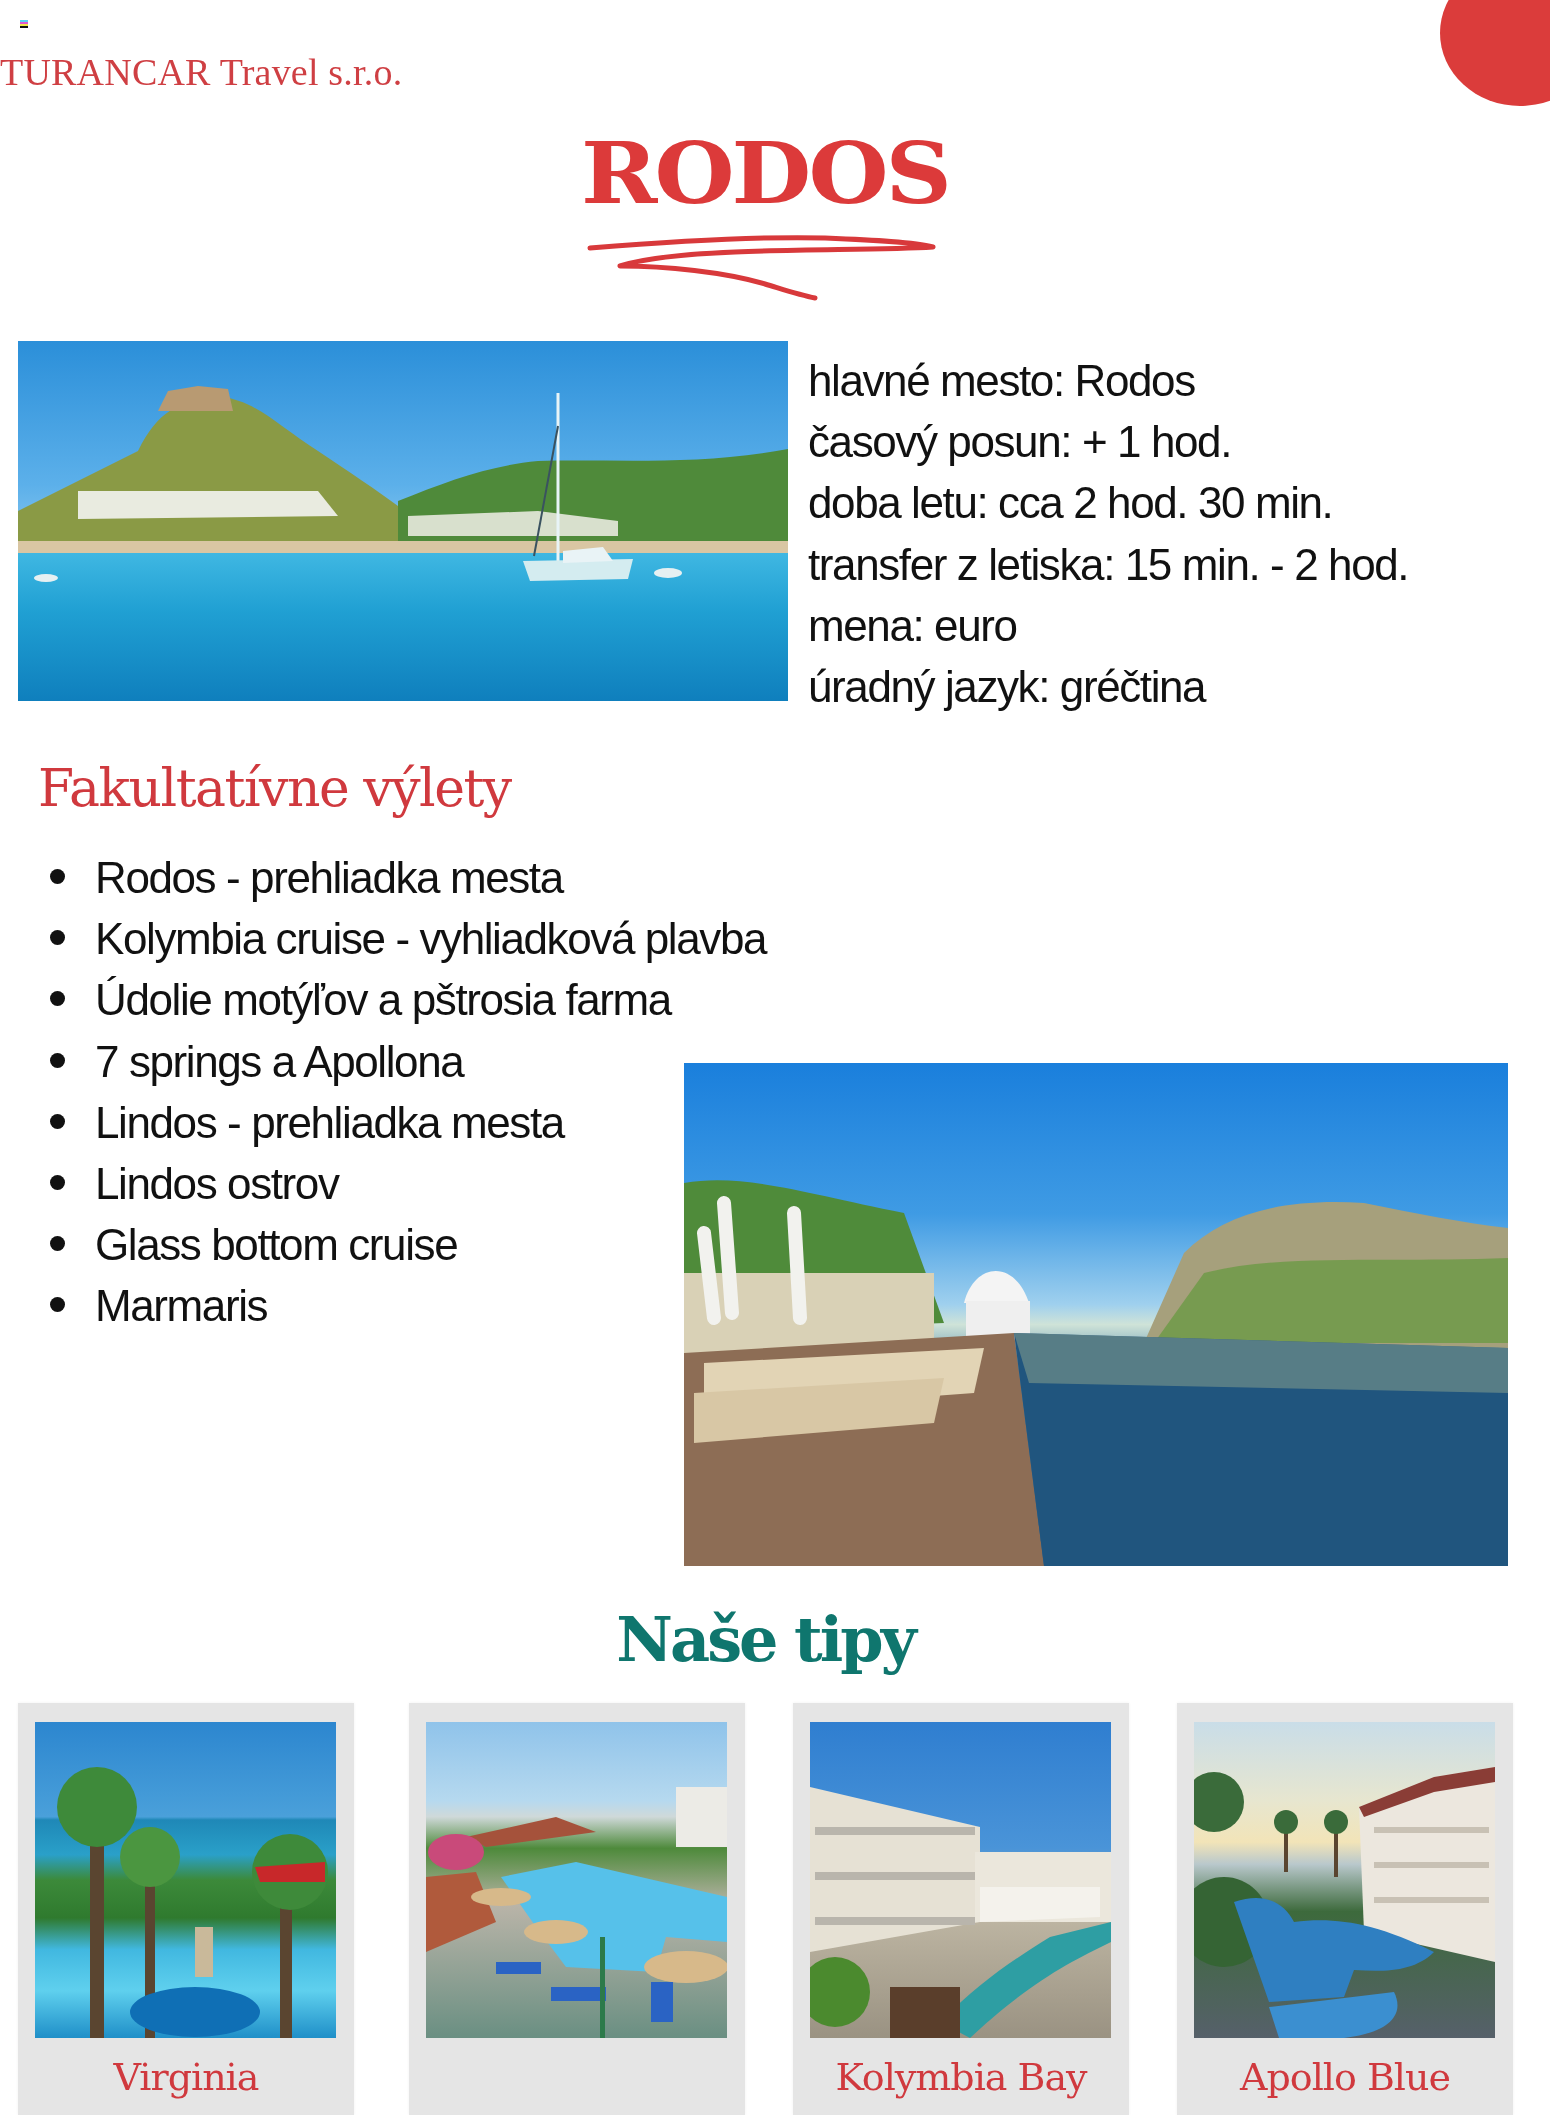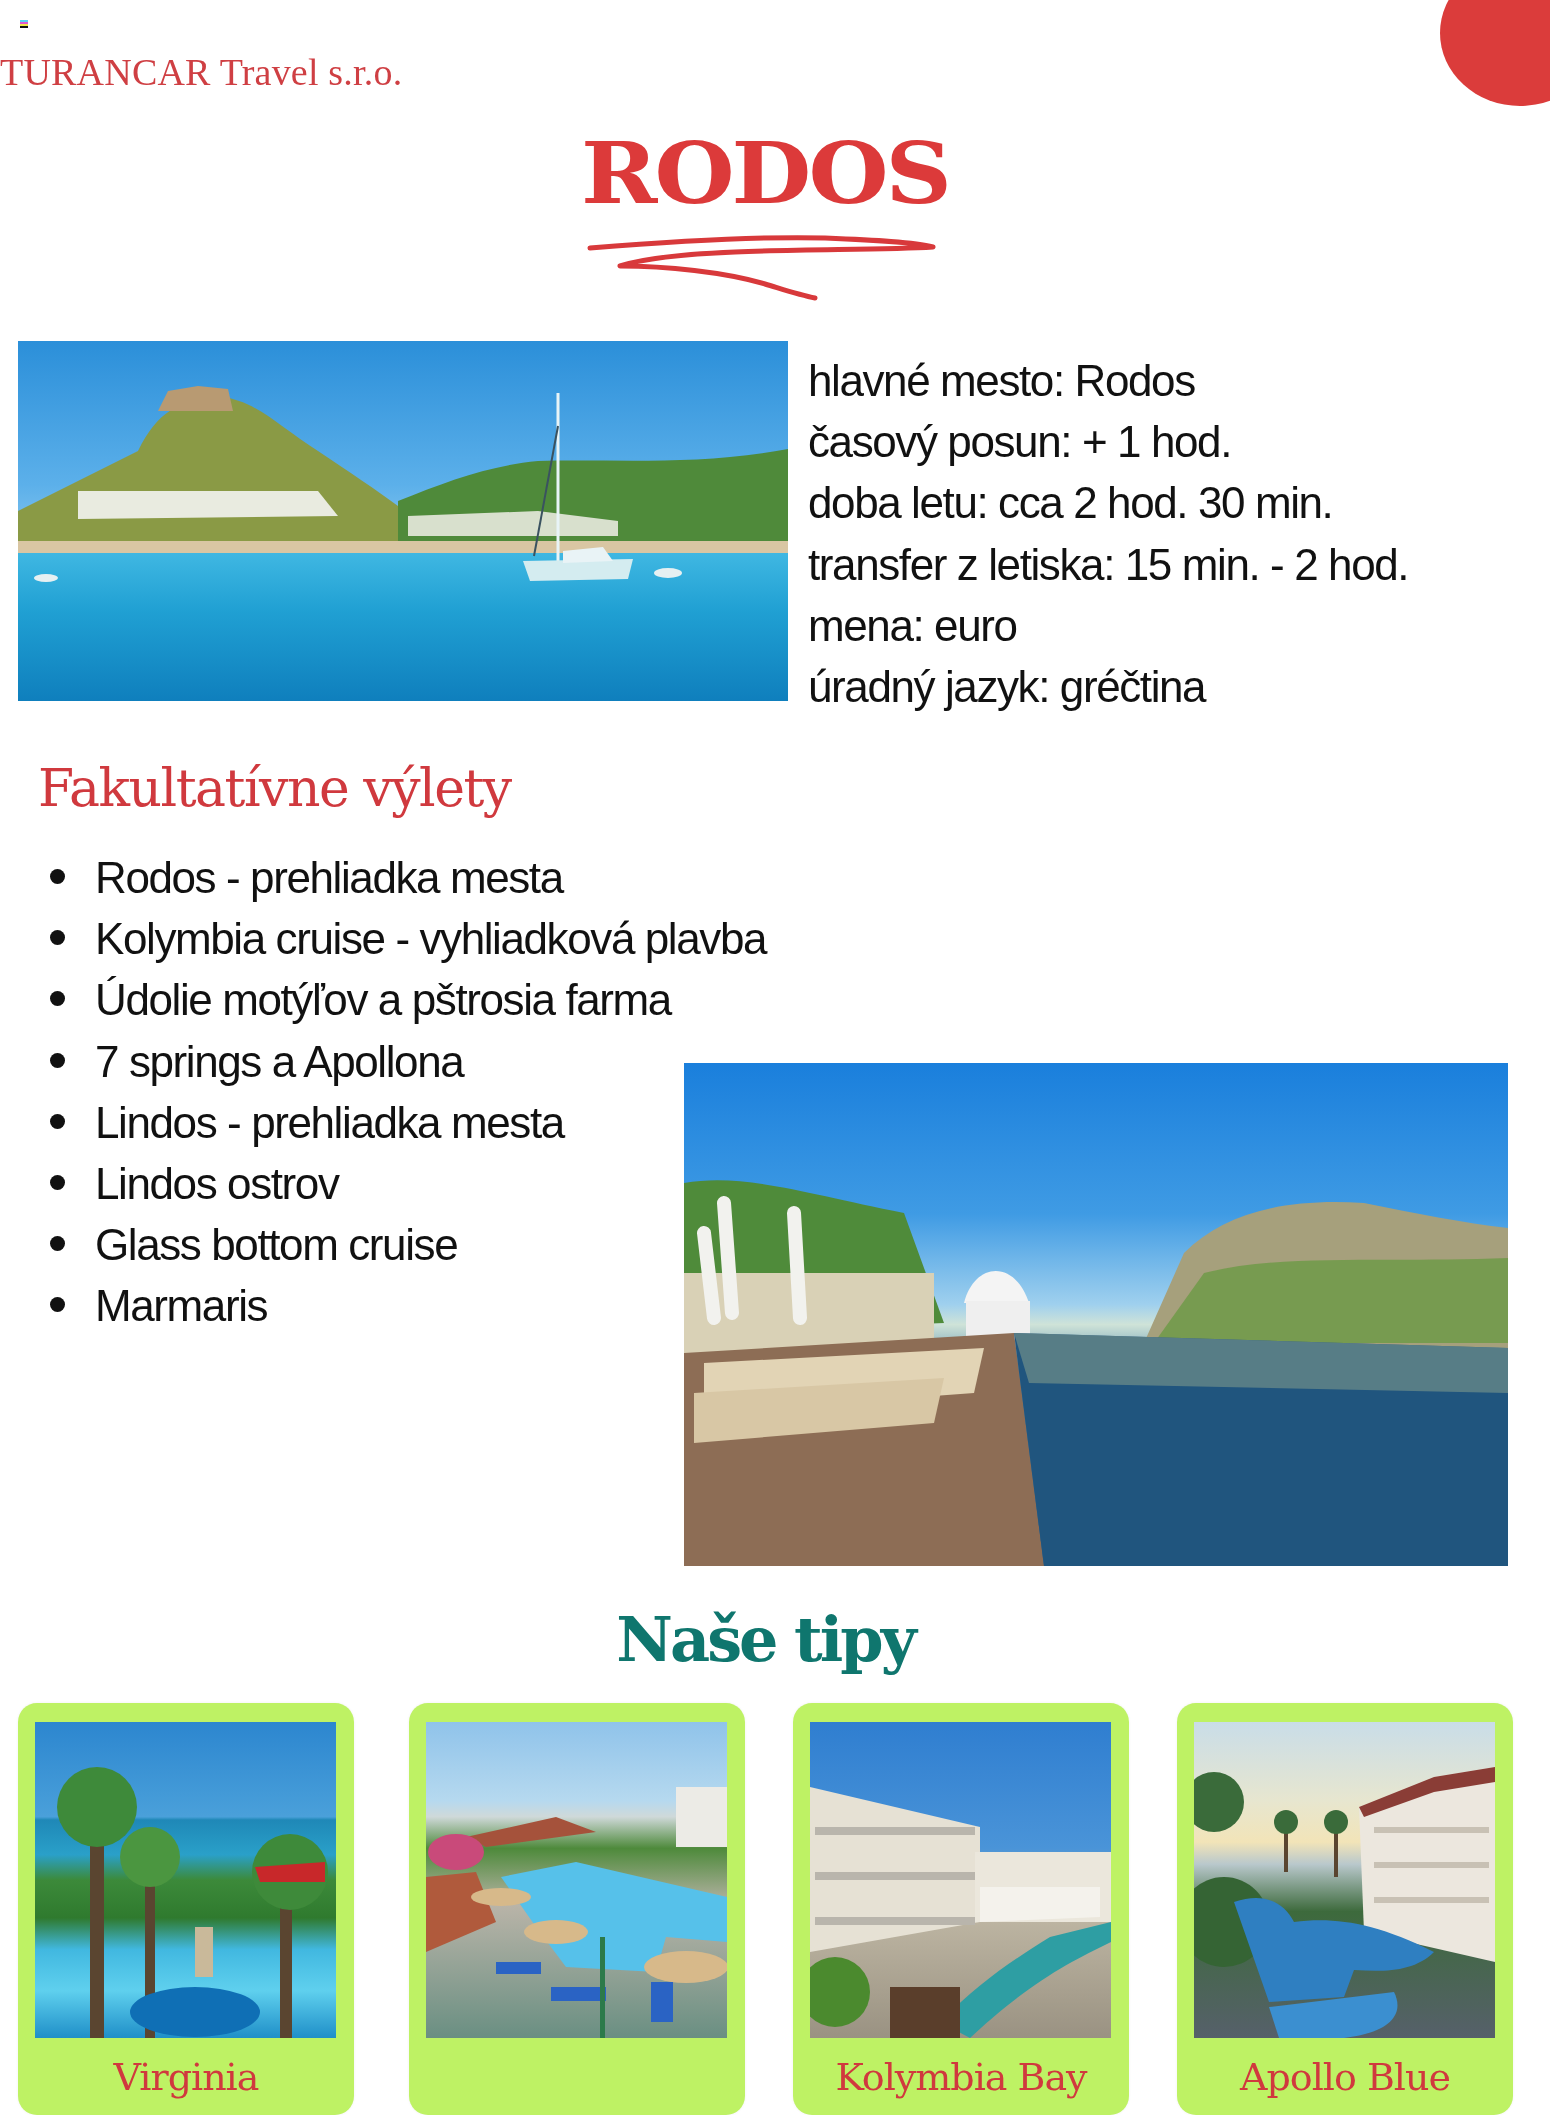--- a/index.html
+++ b/index.html
@@ -27,21 +27,21 @@
   #trips-heading { left:38px; top:758px; font-size:52px; color:#d0393e; font-family:"DejaVu Serif", serif; letter-spacing:-1.5px; white-space:nowrap; }
   #trips { left:0; top:847px; margin:0; padding:0; list-style:none; }
   #trips li { position:relative; padding-left:95px; font-size:44px; line-height:61.2px; color:#111; white-space:nowrap; letter-spacing:-1.4px; }
   #trips li .bullet { position:absolute; left:50px; top:22px; width:15px; height:15px; border-radius:50%; background:#111; }
 
   #photo-kallithea { left:684px; top:1063px; width:824px; height:503px;
     background:linear-gradient(180deg,#1a7fdc 0%,#3f9be4 30%,#9fd0ee 48%,#cfe3d8 52%,#3f7ca4 62%,#1f5f93 100%); }
 
   #tips-heading { left:0; width:1530px; top:1603px; text-align:center; font-family:"DejaVu Serif", serif; font-weight:bold; font-size:62px; color:#0f766e; letter-spacing:-3px; }
 
-  .card { position:absolute; top:1703px; width:336px; height:412px; background:#bef264; box-shadow:0 0 3px rgba(0,0,0,0.06);border-radius:19px; }
+  .card { position:absolute; top:1703px; width:336px; height:412px; background:#e5e5e5; box-shadow:0 0 3px rgba(0,0,0,0.06); }
   .card .pic { position:absolute; left:17px; top:19px; width:301px; height:316px; overflow:hidden; }
   .card .label { position:absolute; left:0; width:100%; top:352px; text-align:center; font-family:"DejaVu Serif", serif; font-size:38px; color:#d0393e; letter-spacing:-1px; white-space:nowrap; }
 </style>
 </head>
 <body>
 
 <div id="marker" class="abs">
   <i style="background:#5bd3f5"></i>
     <i style="background:#e05ad0"></i>
     <i style="background:#f2e84a"></i>

